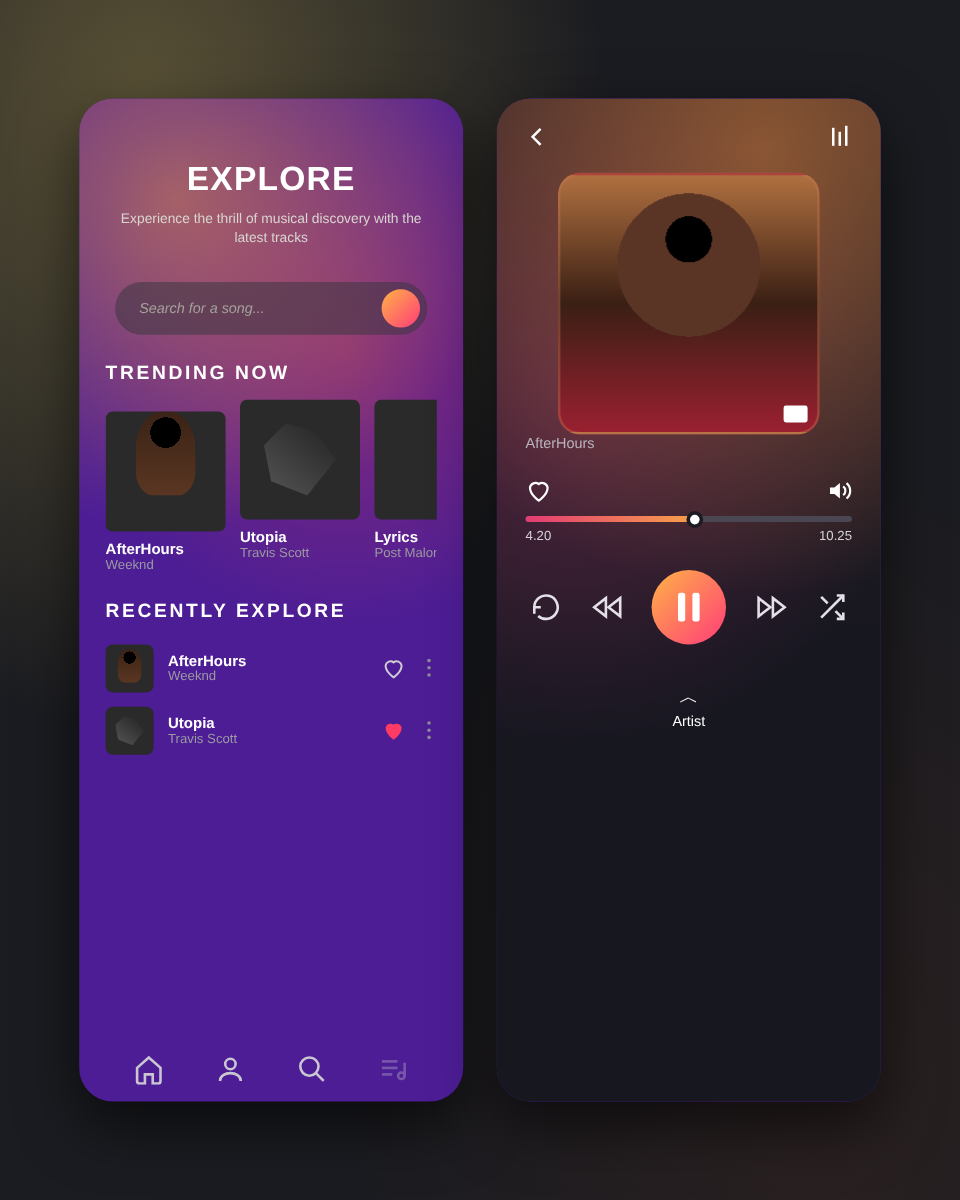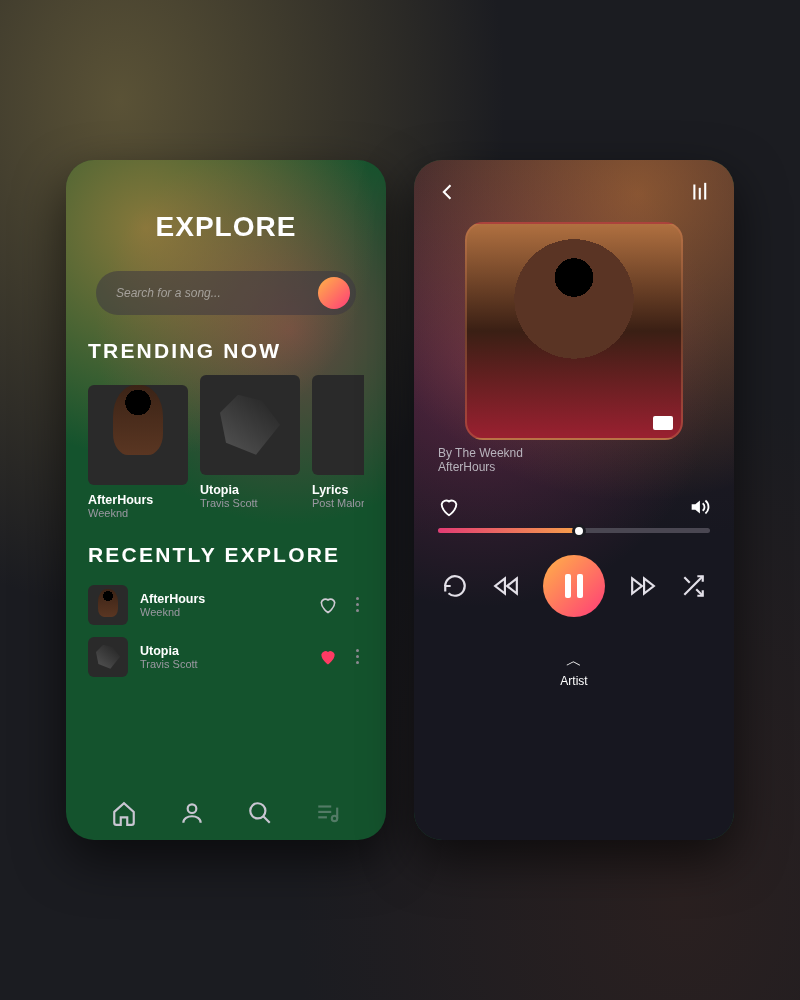--- a/index.html
+++ b/index.html
@@ -12,23 +12,23 @@
     font-family: -apple-system, BlinkMacSystemFont, "Segoe UI", sans-serif;
     display: flex;
     justify-content: center;
     align-items: center;
     gap: 28px;
     overflow: hidden;
   }
 
   .phone {
     width: 320px;
-    height: 680px;
+    height: 836px;
     border-radius: 28px;
-    background: #14532d;
+    background: #4c1d95;
     position: relative;
     overflow: hidden;
     box-shadow: 0 20px 50px rgba(0,0,0,0.6);
     color: #fff;
   }
 
   
   .explore .glow {
     position: absolute;
     inset: 0;
@@ -77,21 +77,21 @@
   .search input::placeholder { color: #a5a19b; font-style: italic; }
   .search .search-btn {
     width: 32px; height: 32px;
     border-radius: 50%;
     background: linear-gradient(135deg, #ffb347, #ff3c78);
     position: absolute;
     right: 6px; top: 6px;
   }
 
   .section-header {
-    font-size: 21px;
+    font-size: 16px;
     font-weight: 800;
     letter-spacing: 2.2px;
     margin: 24px 0 12px;
   }
 
   .trending {
     display: flex;
     gap: 12px;
     overflow: hidden;
   }
@@ -243,20 +243,21 @@
 </style>
 </head>
 <body>
 
 <div class="phone explore">
   <div class="glow"></div>
   <div class="explore-content">
     <h1>
       <span>EXPLORE</span><br>
     </h1>
+    <p class="subtitle">Experience the thrill of musical discovery with the latest tracks</p>
 
     <div class="search">
       <input type="text" placeholder="Search for a song..." style="">
       <div class="search-btn"></div>
     </div>
 
     <div class="section-header">TRENDING NOW</div>
     <div class="trending">
       <div class="trending-item">
         <div class="cover cover1"></div>
@@ -341,37 +342,40 @@
       </svg>
       <svg width="20" height="20" viewBox="0 0 24 24" fill="#fff">
         <rect x="4" y="3" width="2.5" height="18"></rect>
           <rect x="10.5" y="7" width="2.5" height="14"></rect>
           <rect x="17" y="1" width="2.5" height="20"></rect>
       </svg>
     </div>
 
     <div class="album-art"></div>
 
-    <div class="track-artist">By The Weeknd</div>
     <div class="track-album">AfterHours</div>
 
     <div class="row-icons">
       <svg width="22" height="22" viewBox="0 0 24 24" fill="none" stroke="#fff" stroke-width="2">
         <path d="M12 21s-8-5.3-8-12a5 5 0 0 1 8-3 5 5 0 0 1 8 3c0 6.7-8 12-8 12z"></path>
       </svg>
       <svg width="22" height="22" viewBox="0 0 24 24" fill="none" stroke="#fff" stroke-width="2">
         <path d="M4 9v6h4l5 4V5l-5 4H4z" fill="#fff" stroke="none"></path>
         <path d="M16 8a5 5 0 0 1 0 8"></path>
           <path d="M19 5a9 9 0 0 1 0 14"></path>
       </svg>
     </div>
 
     <div class="progress">
       <div class="progress-fill"></div>
       <div class="progress-thumb"></div>
+    </div>
+    <div class="times">
+      <span>4.20</span>
+      <span>10.25</span>
     </div>
 
     <div class="controls">
       <svg class="ctrl" viewBox="0 0 24 24" fill="none" stroke="currentColor" stroke-width="2">
         <path d="M3 12a9 9 0 1 1 3 6.7"></path>
           <polyline points="3 17 3 12 8 12"></polyline>
       </svg>
       <svg class="ctrl" viewBox="0 0 24 24" fill="none" stroke="currentColor" stroke-width="2">
         <polygon points="11 5 2 12 11 19"></polygon>
           <polygon points="22 5 13 12 22 19"></polygon>

